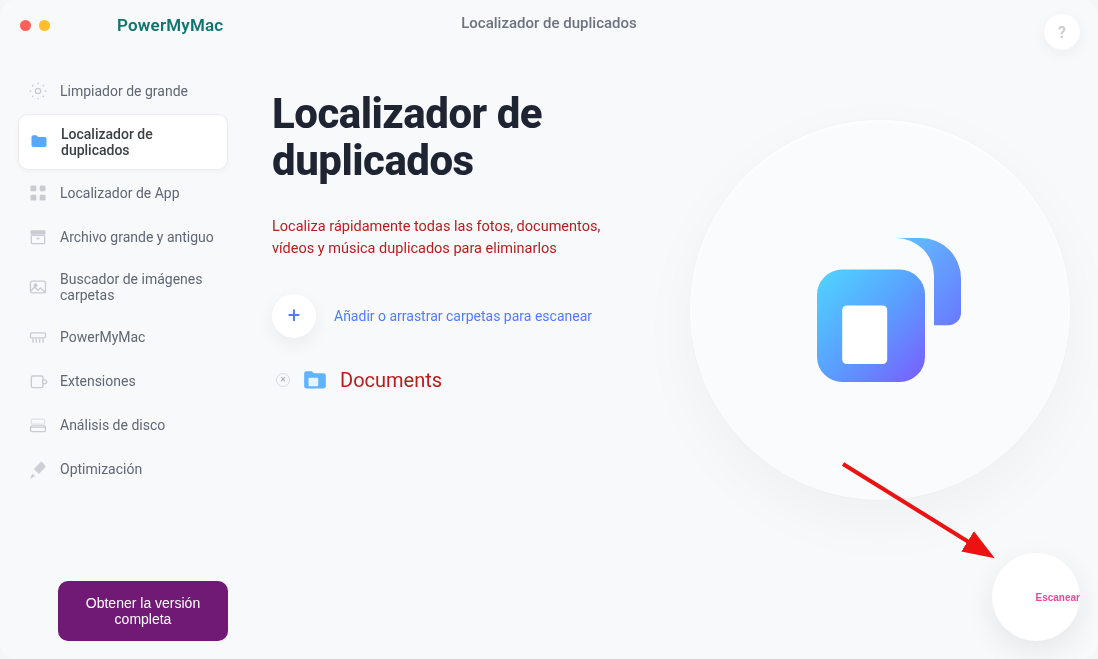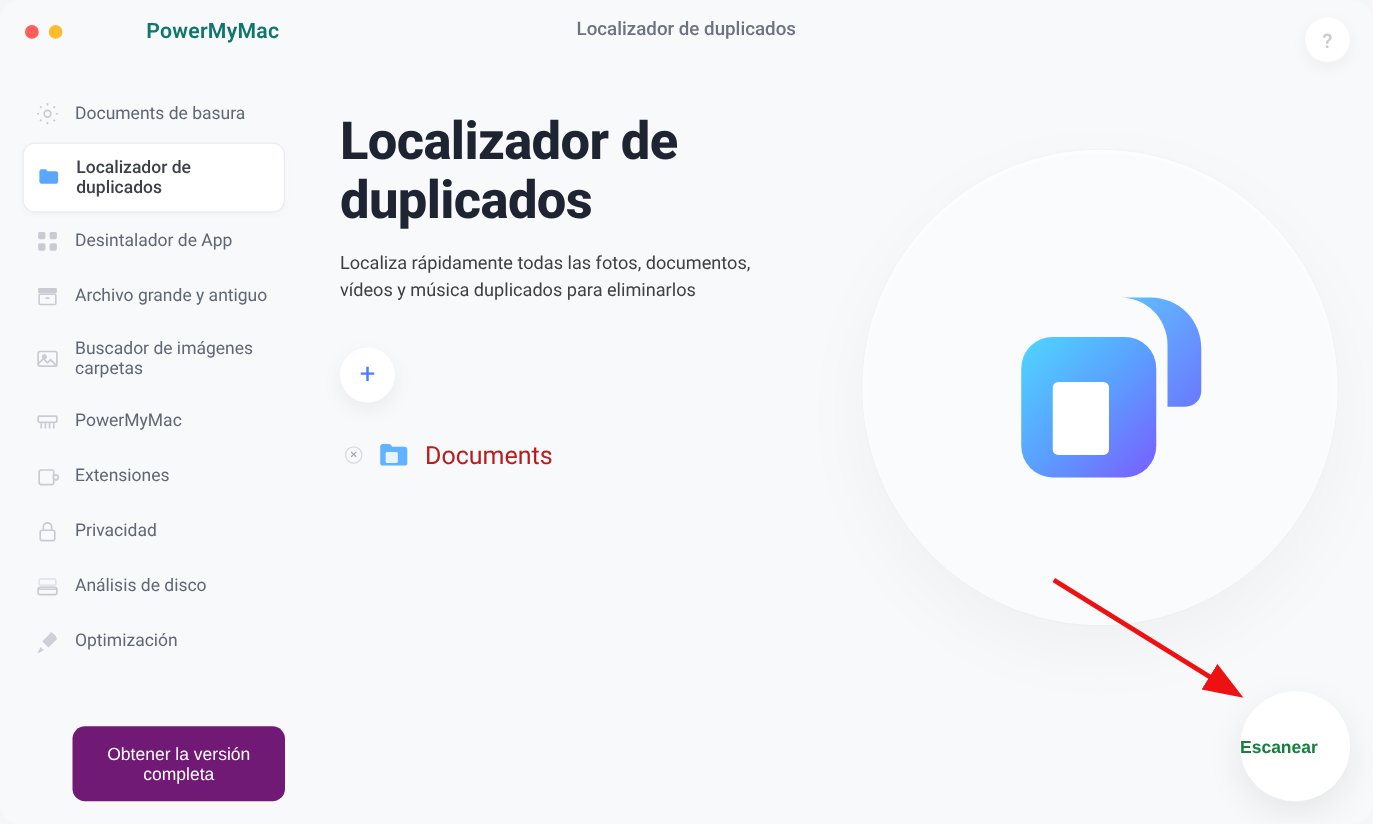--- a/index.html
+++ b/index.html
@@ -90,23 +90,23 @@
     }
     .heading {
       font-size: 42px;
       font-weight: 800;
       color: #1f2432;
       line-height: 1.12;
       letter-spacing: -0.5px;
       max-width: 480px;
     }
     .subtext {
-      margin-top: 16px;
+      margin-top: 32px;
       font-size: 14.5px;
-      color: #404040;
+      color: #b91c1c;
       line-height: 1.5;
       max-width: 330px;
     }
     .add-row {
       margin-top: 34px;
       display: flex; align-items: center; gap: 18px;
     }
     .plus-btn {
       width: 44px; height: 44px; border-radius: 50%;
       background: #ffffff;
@@ -141,23 +141,23 @@
       box-shadow: inset 0 2px 4px rgba(255,255,255,0.9), 0 20px 60px rgba(0,0,0,0.04), 0 0 0 1px rgba(0,0,0,0.01);
       display: flex; align-items: center; justify-content: center;
     }
     .dup-icon { width: 180px; height: 180px; }
 
     .scan-btn {
       position: absolute;
       right: 18px; bottom: 18px;
       width: 88px; height: 88px; border-radius: 50%;
       background: #ffffff;
-      display: flex; align-items: center; justify-content: flex-start;
+      display: flex; align-items: center; justify-content: flex-end;
       box-shadow: 0 10px 30px rgba(0,0,0,0.08);
-      color: #15803d; font-size: 14px; font-weight: 600;
+      color: #ec4899; font-size: 10px; font-weight: 600;
       cursor: pointer; border: none;
     }
 
     .arrow-overlay {
       position: absolute;
       right: 85px; bottom: 85px;
       width: 180px; height: 120px;
       pointer-events: none;
     }
   </style>
@@ -182,21 +182,21 @@
   <div class="sidebar">
     <div class="side-list">
 
       <div class="side-item">
         <span class="side-icon">
           <svg viewBox="0 0 24 24" fill="none" stroke="#c8cbd2" stroke-width="1.6">
               <circle cx="12" cy="12" r="3.2"></circle>
               <path d="M12 2v2M12 20v2M4.9 4.9l1.4 1.4M17.7 17.7l1.4 1.4M2 12h2M20 12h2M4.9 19.1l1.4-1.4M17.7 6.3l1.4-1.4"></path>
             </svg>
         </span>
-        <span>Documents de basura</span>
+        <span>Limpiador de grande</span>
       </div>
 
       <div class="side-item active">
         <span class="side-icon">
           <svg viewBox="0 0 24 24">
               <path d="M3 6a2 2 0 0 1 2-2h4l2 2h8a2 2 0 0 1 2 2v8a2 2 0 0 1-2 2H5a2 2 0 0 1-2-2V6z" fill="url(#g1)"></path>
               <defs>
                 <linearGradient id="g1" x1="0" y1="0" x2="24" y2="24">
                   <stop stop-color="#5aa8ff"></stop>
                   <stop offset="1" stop-color="#7a5cff"></stop>
@@ -209,21 +209,21 @@
 
       <div class="side-item">
         <span class="side-icon">
           <svg viewBox="0 0 24 24" fill="#c8cbd2">
               <rect x="3" y="3" width="7" height="7" rx="1.5"></rect>
               <rect x="14" y="3" width="7" height="7" rx="1.5"></rect>
               <rect x="3" y="14" width="7" height="7" rx="1.5"></rect>
               <rect x="14" y="14" width="7" height="7" rx="1.5"></rect>
             </svg>
         </span>
-        <span>Desintalador de App</span>
+        <span>Localizador de App</span>
       </div>
 
       <div class="side-item">
         <span class="side-icon">
           <svg viewBox="0 0 24 24" fill="#c8cbd2">
               <rect x="3" y="4" width="18" height="5" rx="1"></rect>
               <rect x="4" y="10" width="16" height="10" rx="1" fill="none" stroke="#c8cbd2" stroke-width="1.5"></rect>
               <rect x="10" y="13" width="4" height="1.6" rx="0.8"></rect>
             </svg>
         </span>
@@ -254,29 +254,20 @@
       <div class="side-item">
         <span class="side-icon">
           <svg viewBox="0 0 24 24" fill="none" stroke="#c8cbd2" stroke-width="1.6">
               <rect x="4" y="6" width="14" height="14" rx="2"></rect>
               <circle cx="20" cy="13" r="2.4" fill="#f8f9fb" stroke="#c8cbd2"></circle>
             </svg>
         </span>
         <span>Extensiones</span>
       </div>
 
-      <div class="side-item">
-        <span class="side-icon">
-          <svg viewBox="0 0 24 24" fill="none" stroke="#c8cbd2" stroke-width="1.6">
-              <rect x="5" y="11" width="14" height="10" rx="2"></rect>
-              <path d="M8 11V8a4 4 0 0 1 8 0v3"></path>
-            </svg>
-        </span>
-        <span>Privacidad</span>
-      </div>
 
       <div class="side-item">
         <span class="side-icon">
           <svg viewBox="0 0 24 24" fill="none" stroke="#c8cbd2" stroke-width="1.6">
               <rect x="3" y="13" width="18" height="7" rx="2"></rect>
               <path d="M3 15h18" stroke-width="1"></path>
               <rect x="4" y="5" width="16" height="6" rx="1.5" opacity="0.5"></rect>
             </svg>
         </span>
         <span>Análisis de disco</span>
@@ -297,20 +288,21 @@
   </div>
 
   <div class="main">
     <h1 class="heading">Localizador de duplicados</h1>
     <p class="subtext">Localiza rápidamente todas las fotos, documentos, vídeos y música duplicados para eliminarlos</p>
 
     <div class="add-row">
       <div class="plus-btn">
         <span>+</span>
       </div>
+      <span class="add-label">Añadir o arrastrar carpetas para escanear</span>
     </div>
 
     <div class="folder-row">
       <div class="remove-x">
         <span>✕</span>
       </div>
       <span class="folder-icon">
         <svg viewBox="0 0 24 20">
             <path d="M2 4a2 2 0 0 1 2-2h5l2 2h9a2 2 0 0 1 2 2v10a2 2 0 0 1-2 2H4a2 2 0 0 1-2-2V4z" fill="#61b2ff"></path>
             <rect x="6" y="8" width="9" height="8" rx="1" fill="#fff" opacity="0.85"></rect>

